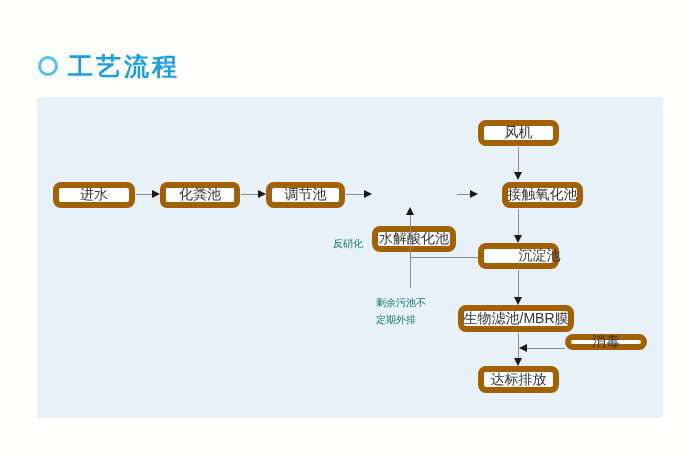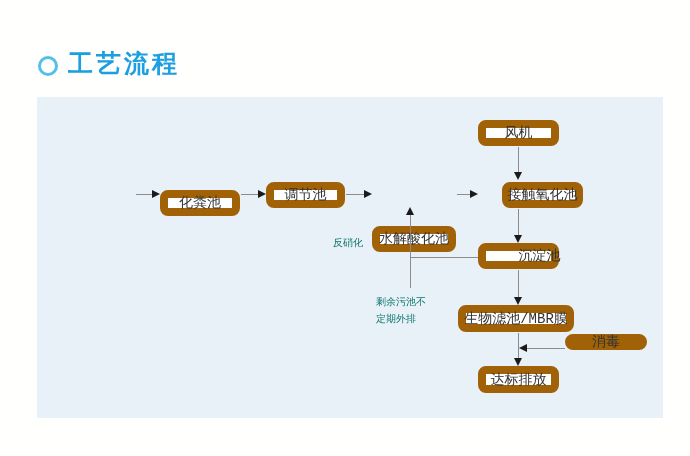--- a/index.html
+++ b/index.html
@@ -1,37 +1,37 @@
 <!DOCTYPE html>
 <html><head>
 <meta charset="utf-8">
 <style>
   * { margin:0; padding:0; box-sizing:border-box; }
   html,body { background:#fffffe; }
   .page {
     position:relative; width:690px; height:456px; overflow:hidden;
     background:#fffffe;
-    font-family:Liberation Mono, monospace;
+    font-family:Liberation Sans, sans-serif;
   }
   
   .header { position:absolute; left:38px; top:52px; height:28px; display:flex; align-items:center; }
   .ring-icon {
     width:20px; height:20px; border-radius:50%;
     border:3px solid #55bfeb; background:#fffffe; margin-right:10px;
   }
   .page-title {
     font-size:25px; font-weight:600; color:#1b9fe0; letter-spacing:3px;
     line-height:28px; white-space:nowrap;
   }
   
   .panel { position:absolute; left:37px; top:97px; width:626px; height:321px; background:#e8f1f8; }
   
   .node {
     position:absolute; height:26px; background:#ffffff;
-    border:8px solid #a16207; border-radius:8px;
+    border:6px solid #a16207; border-radius:8px;
     display:flex; align-items:center; justify-content:center;
     font-size:14px; color:#333333; white-space:nowrap;
   }
   
   .hline { position:absolute; height:1px; background:#8c8c8c; }
   .vline { position:absolute; width:1px; background:#8c8c8c; }
   .arr { position:absolute; width:0; height:0; }
   .arr.right { border-top:4px solid transparent; border-bottom:4px solid transparent; border-left:8px solid #1a1a1a; }
   .arr.left  { border-top:4px solid transparent; border-bottom:4px solid transparent; border-right:8px solid #1a1a1a; }
   .arr.down  { border-left:4px solid transparent; border-right:4px solid transparent; border-top:8px solid #1a1a1a; }
@@ -44,21 +44,22 @@
 
 <div class="page">
 
   <div class="header">
     <div class="ring-icon"></div>
     <div class="page-title">工艺流程</div>
   </div>
 
   <div class="panel"></div>
 
-  <div class="node" style="left:160px; top:190px; width:80px;">化粪池</div>
+  <div class="node" style="left:53px;  top:182px; width:82px;">进水</div>
+  <div class="node" style="left:160px; top:182px; width:80px;border-radius:7px;">化粪池</div>
   <div class="node" style="left:266px; top:182px; width:79px;">调节池</div>
   <div class="node" style="left:372px; top:182px; width:84px;margin-top:44px;">水解酸化池</div>
   <div class="node" style="left:502px; top:182px; width:81px;">接触氧化池</div>
 
   <div class="node" style="left:478px; top:120px; width:81px;">风机</div>
   <div class="node" style="left:478px; top:243px; width:81px;padding-left:42px;">沉淀池</div>
   <div class="node" style="left:458px; top:305px; width:116px; height:27px;">生物滤池/MBR膜</div>
   <div class="node" style="left:565px; top:334px; width:82px;  height:16px;">消毒</div>
   <div class="node" style="left:478px; top:366px; width:81px;  height:27px;">达标排放</div>
 

